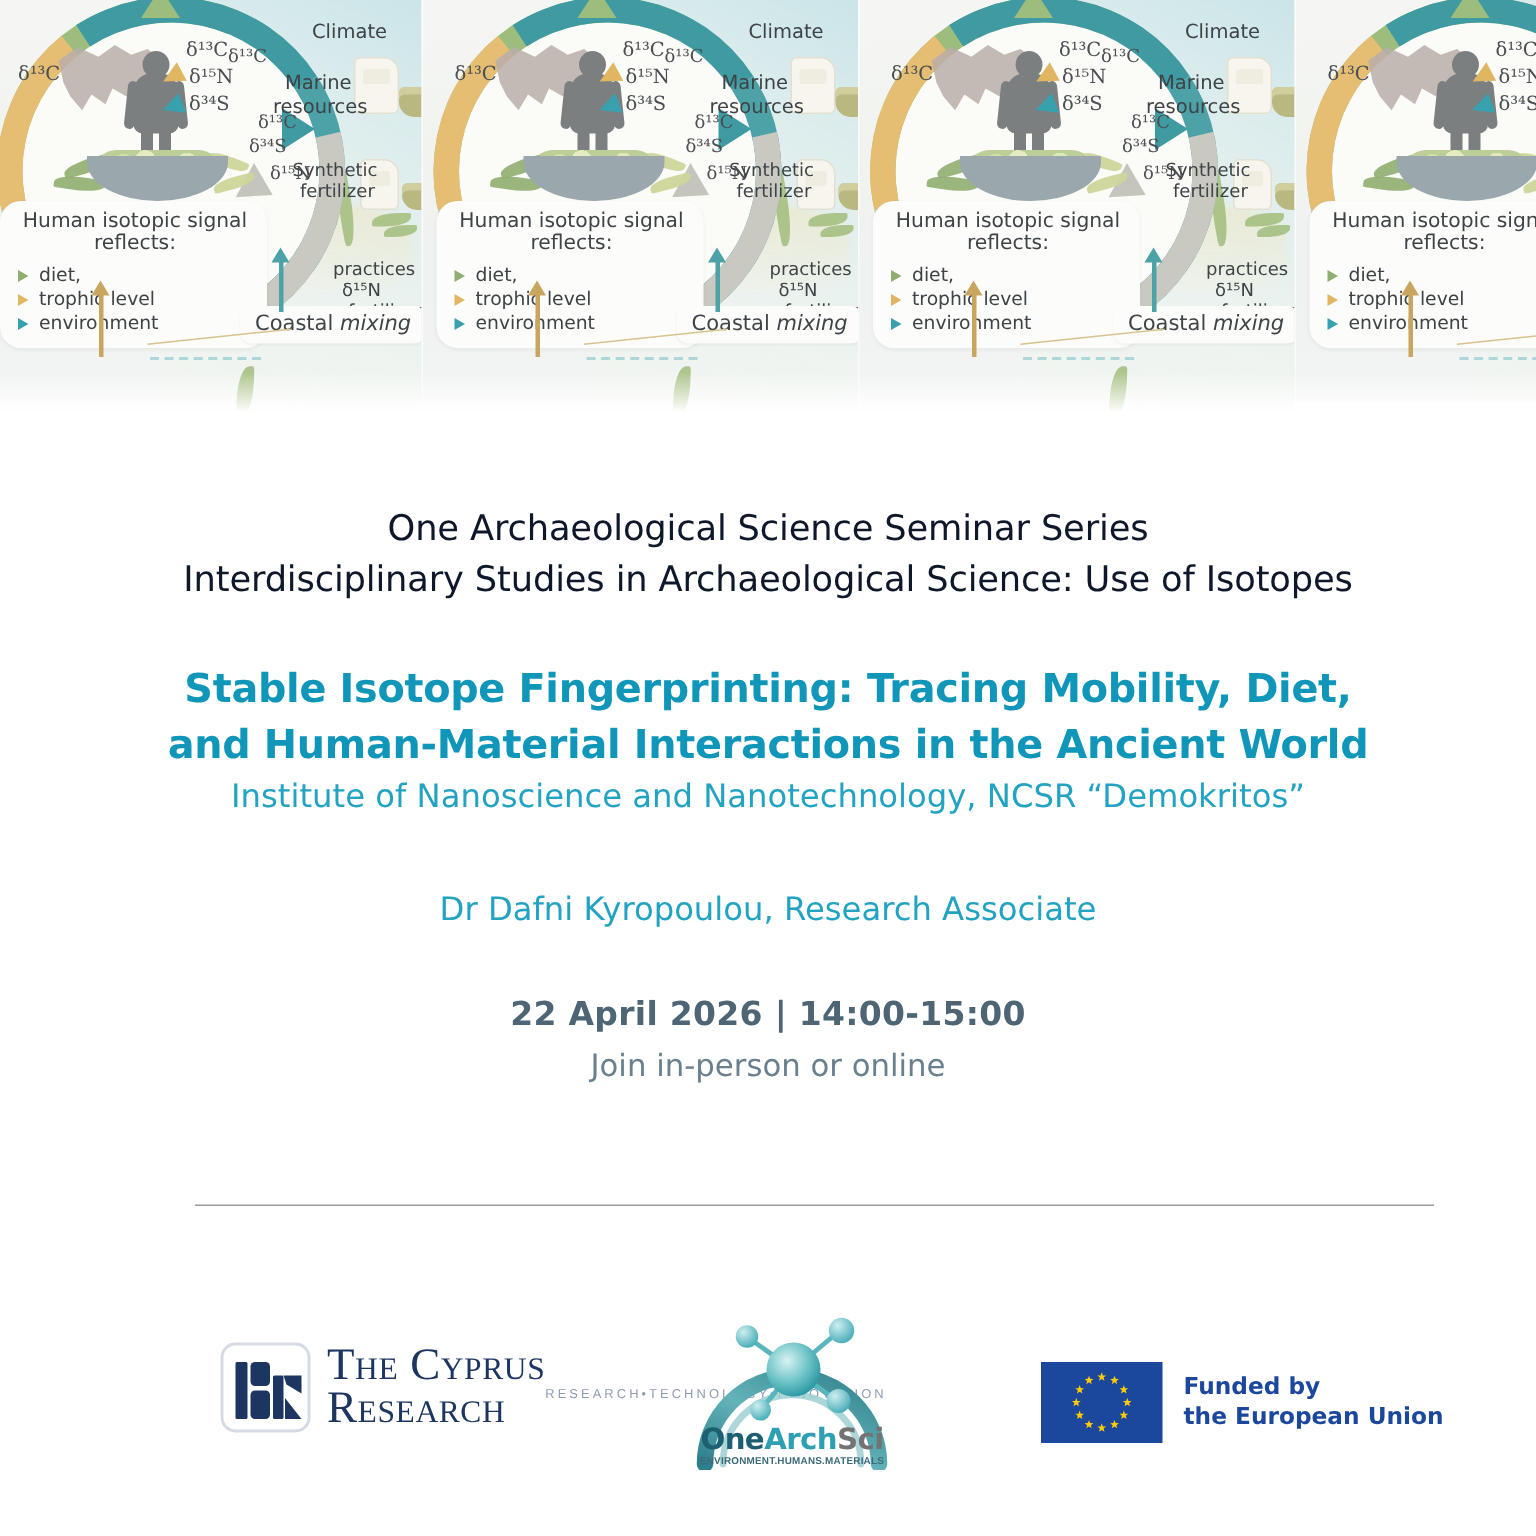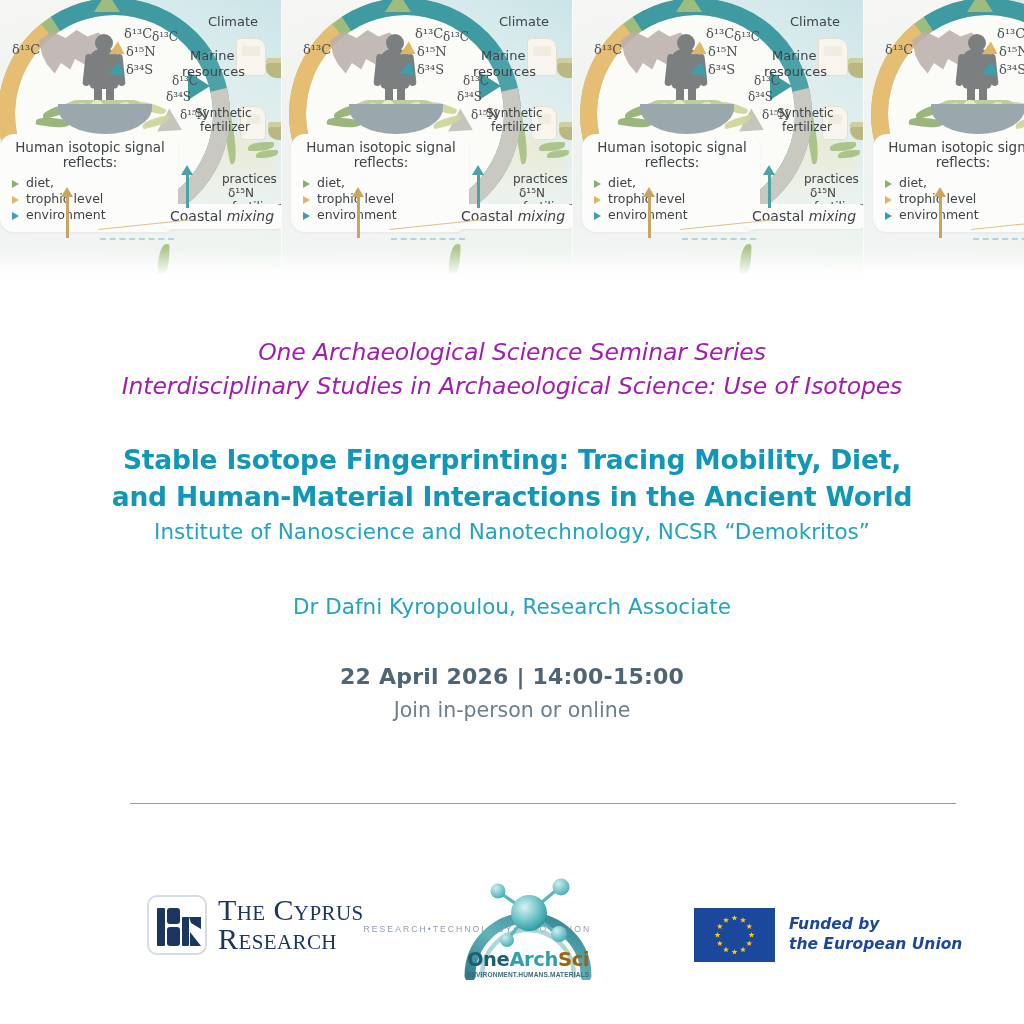--- a/index.html
+++ b/index.html
@@ -274,26 +274,25 @@
   }
 
   
   #content {
     position: absolute;
     left: 0; top: 274px;
     width: 1024px;
   }
   .series {
     text-align: center;
-    color: #a21caf;
+    color: #0f172a;
     font-family: "DejaVu Sans", sans-serif;
     font-size: 23.5px;
     line-height: 1.38;
     letter-spacing: -0.1px;
-    font-style: italic;
   }
   #series-1 { margin-top: 62px; }
   #series-2 { margin-top: 2px; }
 
   #talk-title {
     margin-top: 38px;
     text-align: center;
     color: #1096b9;
     font-family: "DejaVu Sans", sans-serif;
     font-weight: bold;
@@ -396,36 +395,36 @@
     position: absolute; left: 0; top: 98px; width: 152px;
     text-align: center;
     font-family: "DejaVu Sans", sans-serif;
     font-weight: bold;
     font-size: 19.5px;
     letter-spacing: -0.4px;
     white-space: nowrap;
   }
   #oas-word .w1 { color: #1c5f72; }
   #oas-word .w2 { color: #2fa0b4; }
-  #oas-word .w3 { color: #a16207; }
+  #oas-word .w3 { color: #737373; }
   #oas-tag {
     position: absolute; left: 0; top: 121px; width: 152px;
     text-align: center;
     font-family: "Liberation Sans", sans-serif;
     font-weight: bold;
     font-size: 6.6px;
     color: #3c6a78;
     letter-spacing: 0.15px;
     white-space: nowrap;
   }
 
   
   #logo-eu {
     position: absolute; left: 694px; top: 68px;
-    display: flex; align-items: center; font-style: italic;
+    display: flex; align-items: center;
   }
   #eu-flag {
     width: 81px; height: 54px; flex: 0 0 81px;
     background: #1b479c; position: relative; overflow: hidden;
   }
   #eu-text {
     margin-left: 14px;
     font-family: "DejaVu Sans", sans-serif;
     font-weight: bold;
     font-size: 15.5px;

